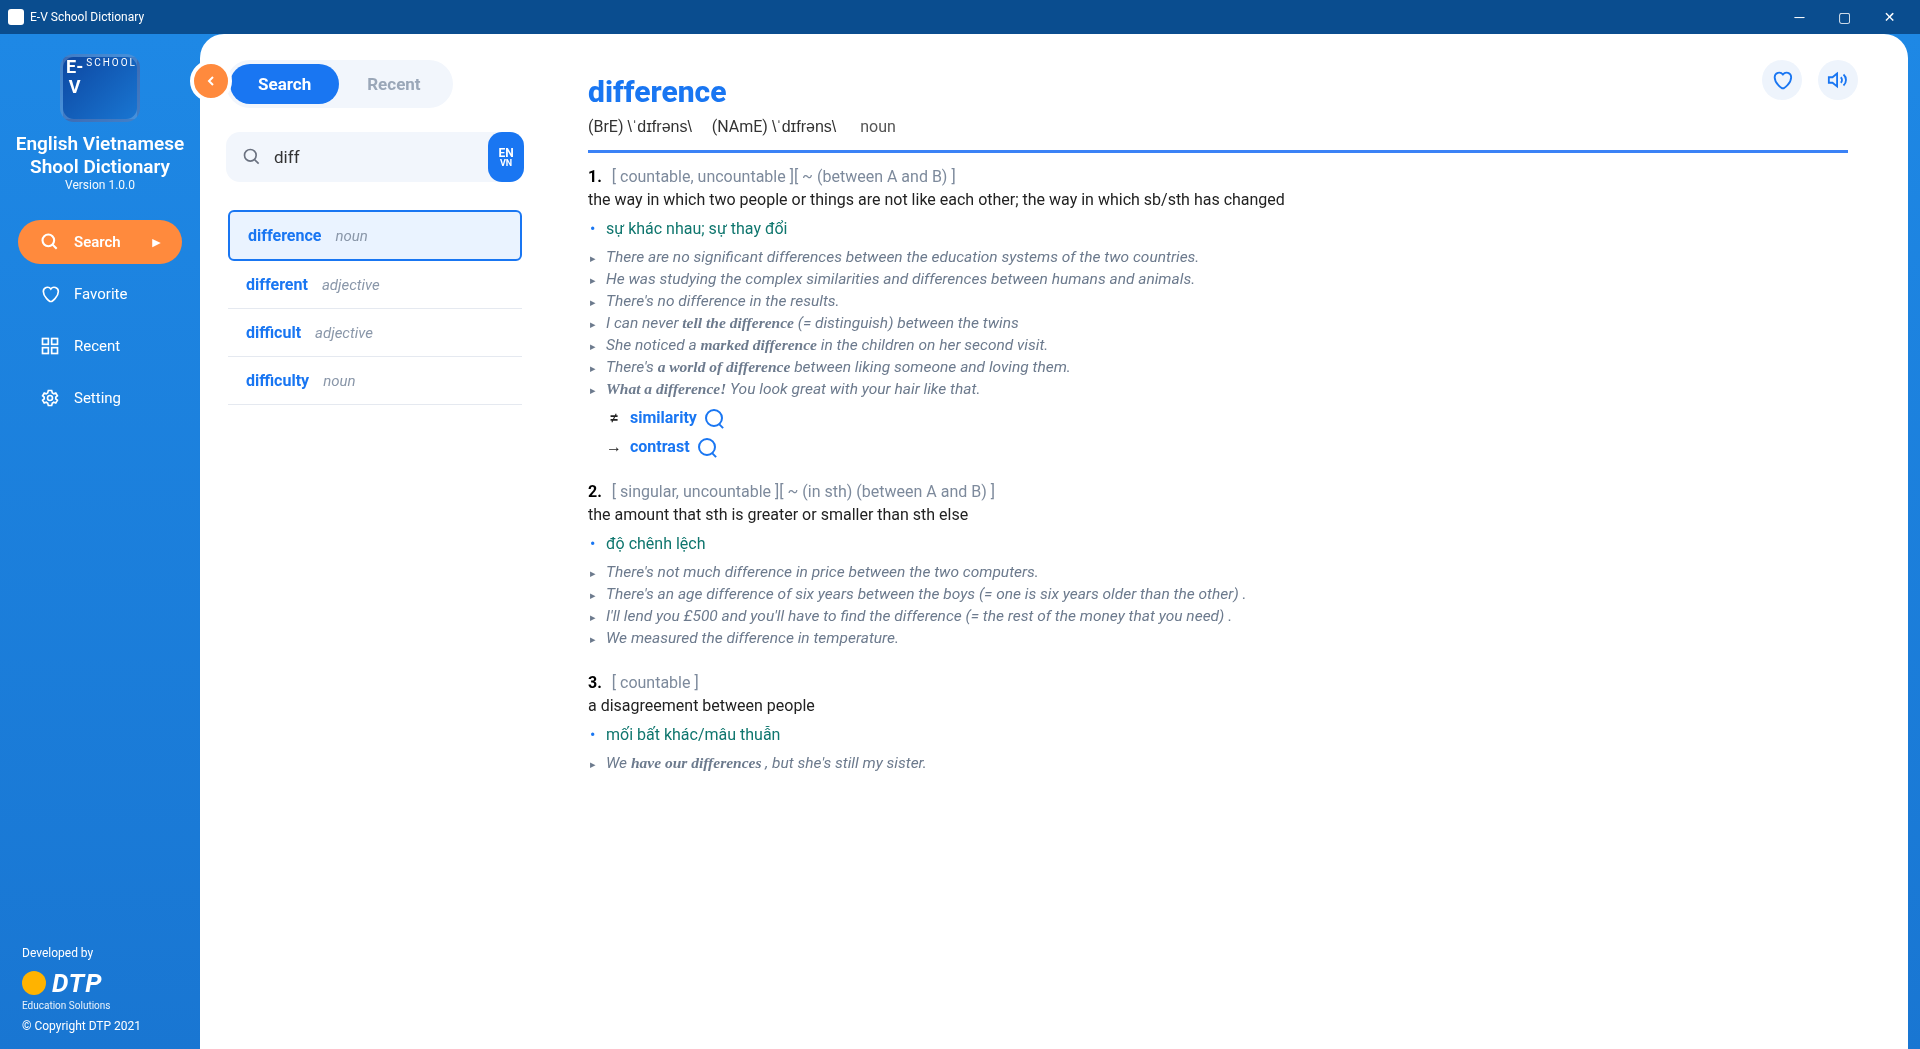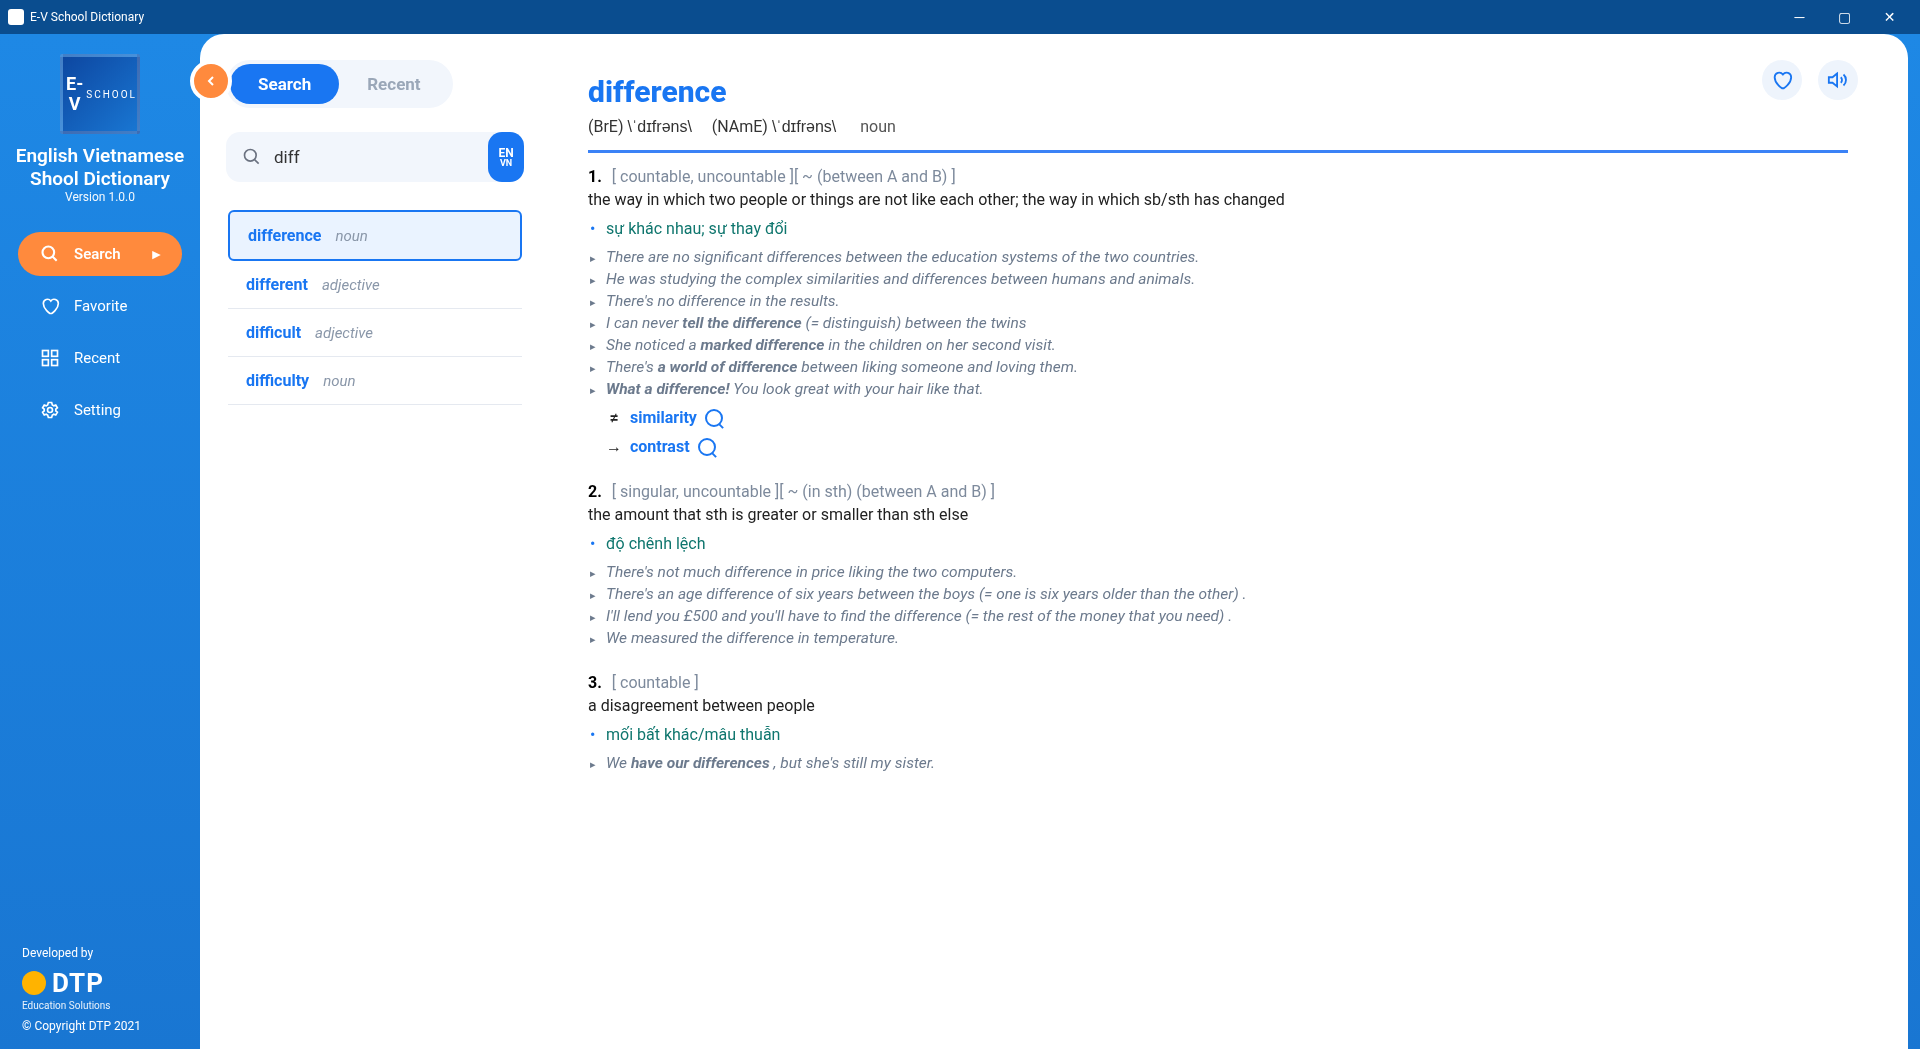--- a/index.html
+++ b/index.html
@@ -6,33 +6,33 @@
 body { background: #0a4d8f; overflow: hidden; width: 1920px; height: 1049px; }
 
 .titlebar { height: 30px; background: #0a4d8f; display: flex; align-items: center; padding: 17px 8px; color: #fff; font-size: 12px; }
 .titlebar .icon { width: 16px; height: 16px; margin-right: 6px; background: #fff; border-radius: 3px; display: inline-block; }
 .titlebar .spacer { flex: 1; }
 .titlebar .winbtn { width: 45px; height: 30px; display: flex; align-items: center; justify-content: center; color: #fff; font-size: 14px; cursor: pointer; }
 
 .app { display: flex; height: calc(100% - 30px); }
 
 .sidebar { width: 200px; background: linear-gradient(180deg, #1e88e5 0%, #1976d2 100%); color: #fff; display: flex; flex-direction: column; padding: 20px 0; }
-.sidebar .logo { width: 80px; height: 80px; margin: 0 auto 10px; background: linear-gradient(135deg,#0d47a1,#1976d2); border-radius: 2px; display:flex;align-items:center;justify-content:center;color:#fff;font-weight:bold;font-size:18px;text-align:center;line-height:1.1;border:3px solid #fff3; }
+.sidebar .logo { width: 80px; height: 68px; margin: 0 auto 10px; background: linear-gradient(135deg,#0d47a1,#1976d2); border-radius: 14px; display:flex;justify-content:center;color:#fff;font-weight:bold;font-size:18px;text-align:center;line-height:1.1;border:3px solid #fff3; }
 .sidebar .logo span{display:block;font-size:10px;font-weight:normal;letter-spacing:2px;}
 .sidebar .apptitle { text-align: center; font-size: 19px; font-weight: 600; padding: 0 14px; }
 .sidebar .appver { text-align: center; font-size: 12px; margin-bottom: 24px; opacity: .95; }
 .nav-item { display: flex; align-items: center; height: 44px; padding: 0 22px; margin: 4px 18px; border-radius: 22px; font-size: 15px; cursor: pointer; gap: 14px; }
 .nav-item.active { background: #ff8a3d; font-weight: 600; }
 .nav-item.active .chev { margin-left: auto; }
 .nav-icon { width: 20px; height: 20px; flex-shrink: 0; }
 .sidebar .footer { margin-top: auto; padding: 0 22px; font-size: 12px; }
 .sidebar .footer .dev { margin-bottom: 8px; }
 .sidebar .footer .brand { display:flex;align-items:center;gap:6px;margin-bottom:4px; }
 .sidebar .footer .brand .d { width:24px;height:24px;border-radius:50%;background:#ffb300;display:inline-block; }
-.sidebar .footer .brand .t { font-size:26px;font-weight:700;letter-spacing:1px; }
+.sidebar .footer .brand .t { font-size:26px;font-weight:700;letter-spacing:1px;font-style:italic; }
 .sidebar .footer .sub { font-size:10px;opacity:.9;margin-top:-2px;margin-bottom:8px; }
 
 .collapse-btn { position: absolute; left: 190px; top: 60px; width: 42px; height: 42px; border-radius: 50%; background: #ff8a3d; display:flex;align-items:center;justify-content:center;color:#fff;cursor:pointer;z-index:5;border:4px solid #fff; }
 
 .main { flex: 1; background: linear-gradient(180deg,#1e88e5 0%, #1976d2 100%); padding-right: 12px; }
 .panel { background: #fff; border-radius: 24px 24px 0 0; height: 100%; display: flex; overflow: hidden; position: relative; }
 
 .left-col { width: 348px; padding: 26px 24px 0 26px; }
 .tabs { display: flex; gap: 0; margin-bottom: 24px; background:#f2f6fc;border-radius:24px;padding:4px;width:fit-content; }
 .tab { padding: 10px 28px; border-radius: 22px; font-size: 17px; font-weight: 700; color: #9aa7b8; cursor: pointer; }
@@ -65,21 +65,21 @@
 
 .sense { margin-bottom: 26px; }
 .sense-num { font-weight: 700; margin-right: 6px; }
 .gram { color: #7d8a9c; }
 .def { color: #222; font-size: 16px; margin-top: 4px; }
 .trans { color: #0f766e; margin-top: 10px; margin-left: 18px; position: relative; font-size:16px; }
 .trans::before { content: "•"; position: absolute; left: -16px; color: #1976f2; }
 .examples { margin-top: 10px; }
 .ex { color: #6c7a8d; font-style: italic; font-size: 15.5px; margin-top: 4px; margin-left: 18px; position: relative; }
 .ex::before { content: "▸"; position: absolute; left: -16px; font-style: normal; font-size: 11px; top: 4px; }
-.ex b, .ex strong { font-weight: 700; }
+.ex b, .ex strong { font-weight: 700; font-family: Liberation Serif, serif; }
 .xref { margin-top: 10px; margin-left: 18px; font-size:16px; display:flex;align-items:center;gap:8px; }
 .xref .sym { color: #222; font-weight:700; width:16px;text-align:center; }
 .xref .w { color: #1976f2; font-weight: 700; }
 .xref .mag { width:18px;height:18px;border:2px solid #1976f2;border-radius:50%;position:relative; }
 .xref .mag::after{content:"";position:absolute;width:6px;height:2px;background:#1976f2;bottom:-2px;right:-3px;transform:rotate(45deg);}
 </style>
 </head>
 <body>
 
 <div class="titlebar">
@@ -232,21 +232,21 @@
                 <span class="sym">→</span>
                 <span class="w">contrast</span>
                 <span class="mag"></span>
               </div>
             </div>
             <div class="sense">
               <div><span class="sense-num">2.</span> <span class="gram">[ singular, uncountable ][ ~ (in sth) (between A and B) ]</span></div>
               <div class="def">the amount that sth is greater or smaller than sth else</div>
               <div class="trans">độ chênh lệch</div>
               <div class="examples">
-                <div class="ex">There's not much difference in price liking the two computers.</div>
+                <div class="ex">There's not much difference in price between the two computers.</div>
                 <div class="ex">There's an age difference of six years between the boys (= one is six years older than the other) .</div>
                 <div class="ex">I'll lend you £500 and you'll have to find the difference (= the rest of the money that you need) .</div>
                 <div class="ex">We measured the difference in temperature.</div>
               </div>
             </div>
             <div class="sense">
               <div><span class="sense-num">3.</span> <span class="gram">[ countable ]</span></div>
               <div class="def">a disagreement between people</div>
               <div class="trans">mối bất khác/mâu thuẫn</div>
               <div class="examples">

